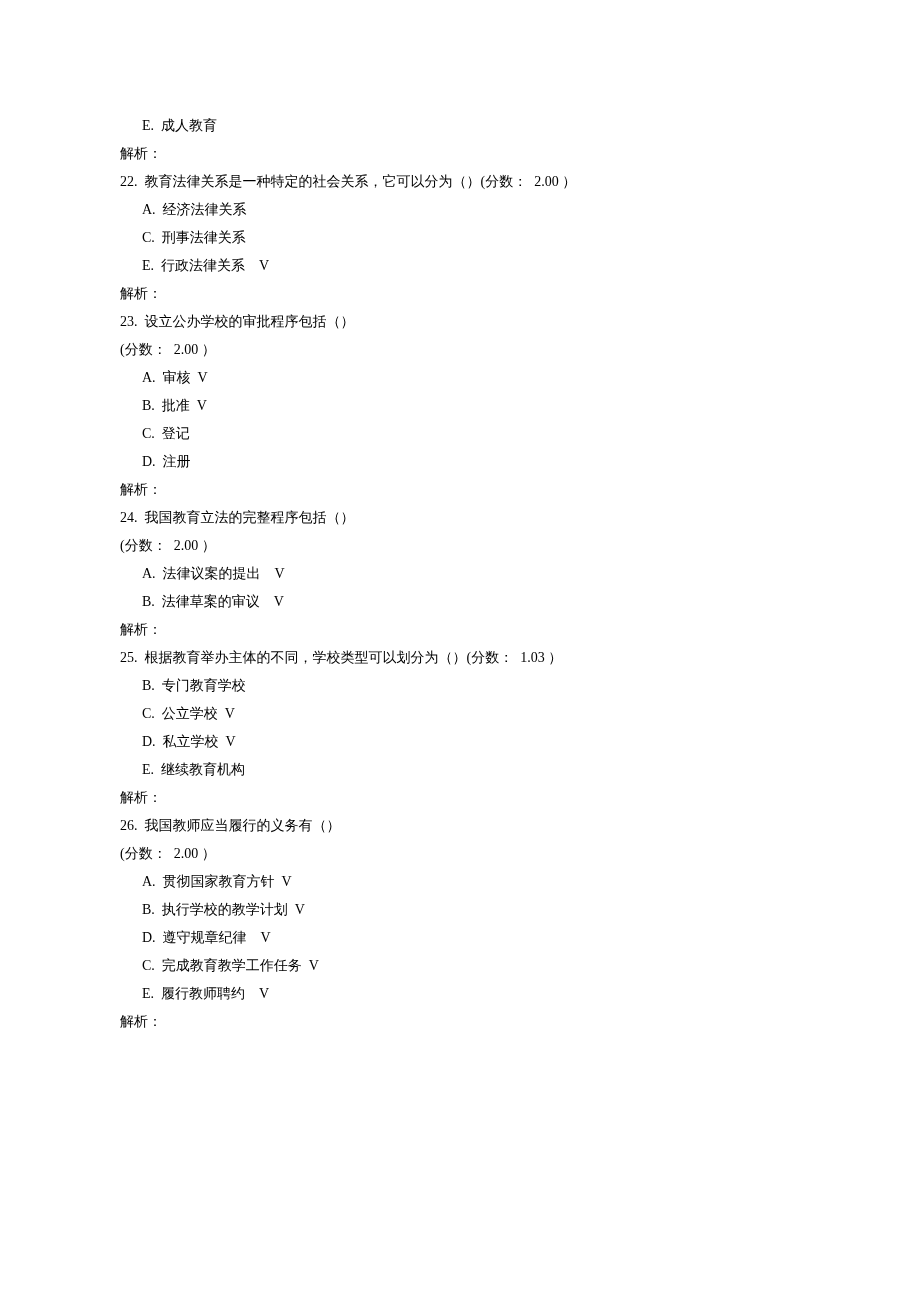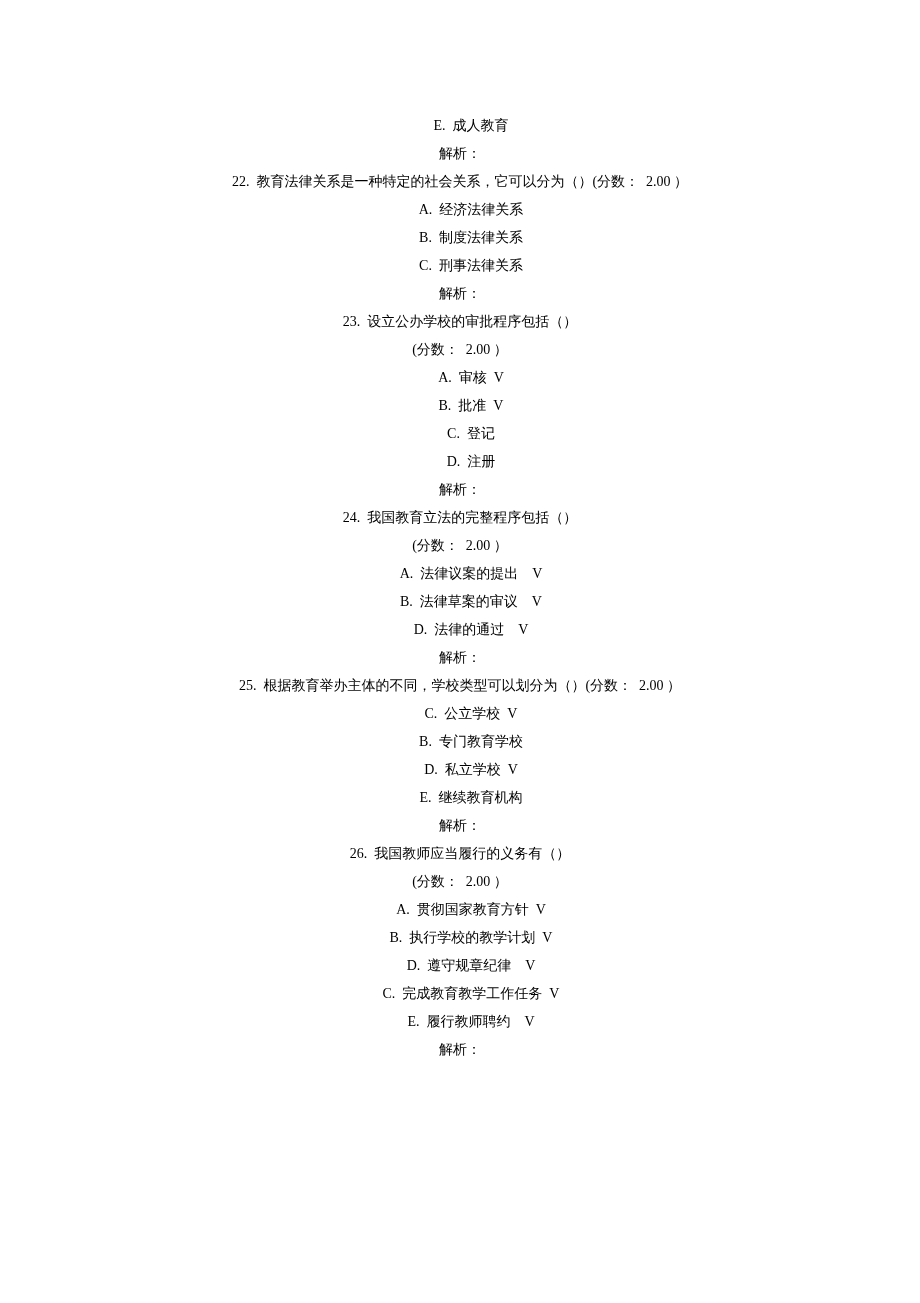--- a/index.html
+++ b/index.html
@@ -1,15 +1,15 @@
 <!DOCTYPE html>
 <html><head>
   <meta charset="utf-8">
   <style>
-    * { margin: 0; padding: 0; box-sizing: border-box; text-align: center; }
+    * { margin: 0; padding: 0; box-sizing: border-box; }
     body {
       width: 920px;
       height: 1303px;
       background: #ffffff;
       font-family: "SimSun", "宋体", serif;
       font-size: 14px;
       line-height: 2.0;
       color: #000000;
       padding: 112px 120px 0 120px;
     }
@@ -18,39 +18,38 @@
     .line { white-space: pre; }
   </style>
 </head>
 <body>
 
 <div class="content" id="doc">
     <div class="line indent-1">E.  成人教育</div>
     <div class="line ">解析：</div>
     <div class="line ">22.  教育法律关系是一种特定的社会关系，它可以分为（）(分数：  2.00 ）</div>
     <div class="line indent-1">A.  经济法律关系</div>
-    <div class="line indent-1">B.  制度法律关系</div>
     <div class="line indent-1">C.  刑事法律关系</div>
+    <div class="line indent-1">E.  行政法律关系    V</div>
     <div class="line ">解析：</div>
     <div class="line ">23.  设立公办学校的审批程序包括（）</div>
     <div class="line ">(分数：  2.00 ）</div>
     <div class="line indent-1">A.  审核  V</div>
     <div class="line indent-1">B.  批准  V</div>
     <div class="line indent-1">C.  登记</div>
     <div class="line indent-1">D.  注册</div>
     <div class="line ">解析：</div>
     <div class="line ">24.  我国教育立法的完整程序包括（）</div>
     <div class="line ">(分数：  2.00 ）</div>
     <div class="line indent-1">A.  法律议案的提出    V</div>
     <div class="line indent-1">B.  法律草案的审议    V</div>
-    <div class="line indent-1">D.  法律的通过    V</div>
     <div class="line ">解析：</div>
-    <div class="line ">25.  根据教育举办主体的不同，学校类型可以划分为（）(分数：  2.00 ）</div>
+    <div class="line ">25.  根据教育举办主体的不同，学校类型可以划分为（）(分数：  1.03 ）</div>
+    <div class="line indent-1">B.  专门教育学校</div>
     <div class="line indent-1">C.  公立学校  V</div>
-    <div class="line indent-1">B.  专门教育学校</div>
     <div class="line indent-1">D.  私立学校  V</div>
     <div class="line indent-1">E.  继续教育机构</div>
     <div class="line ">解析：</div>
     <div class="line ">26.  我国教师应当履行的义务有（）</div>
     <div class="line ">(分数：  2.00 ）</div>
     <div class="line indent-1">A.  贯彻国家教育方针  V</div>
     <div class="line indent-1">B.  执行学校的教学计划  V</div>
     <div class="line indent-1">D.  遵守规章纪律    V</div>
     <div class="line indent-1">C.  完成教育教学工作任务  V</div>
     <div class="line indent-1">E.  履行教师聘约    V</div>

